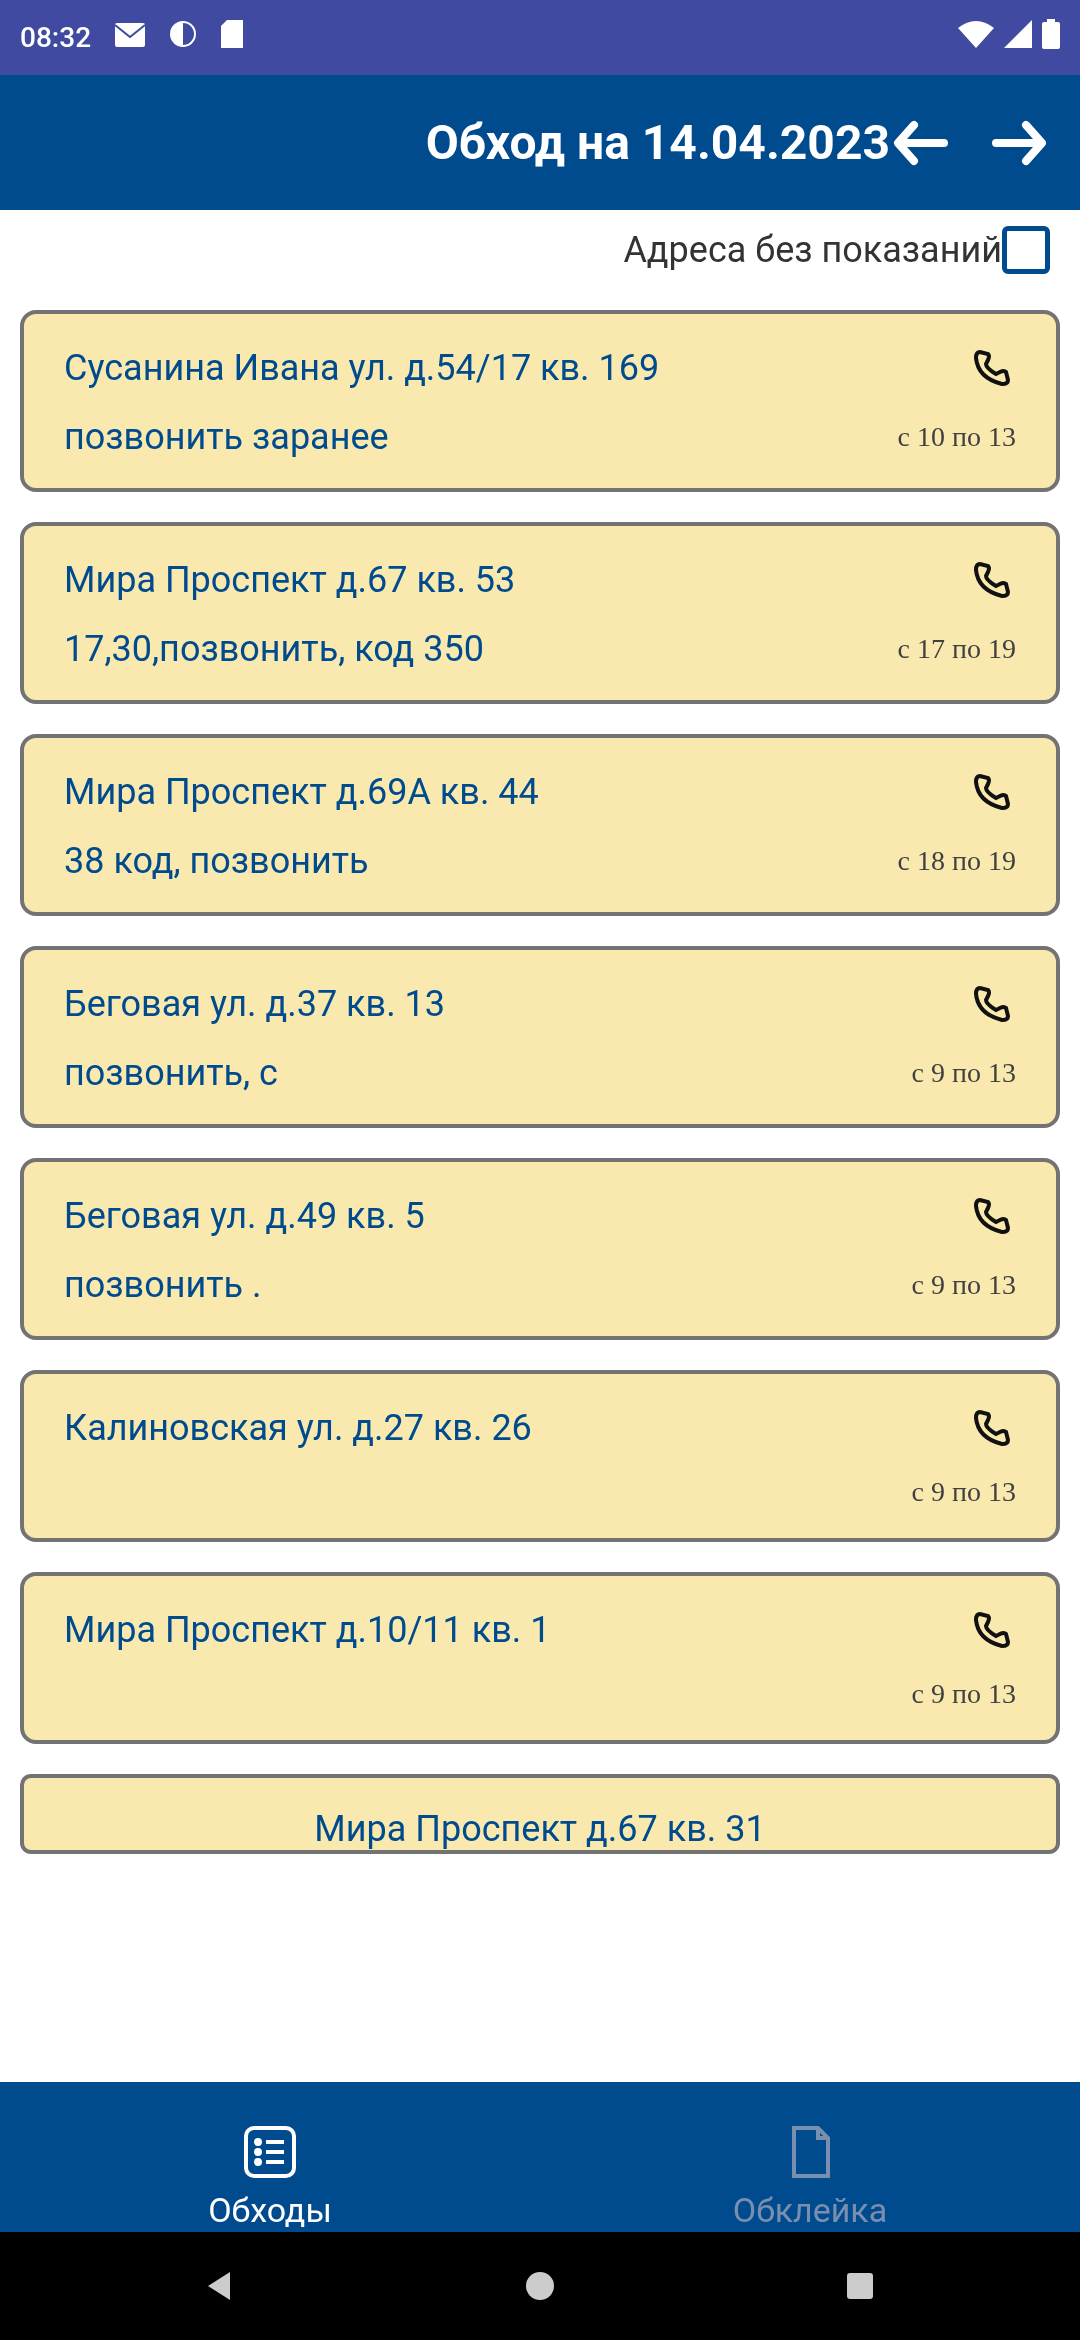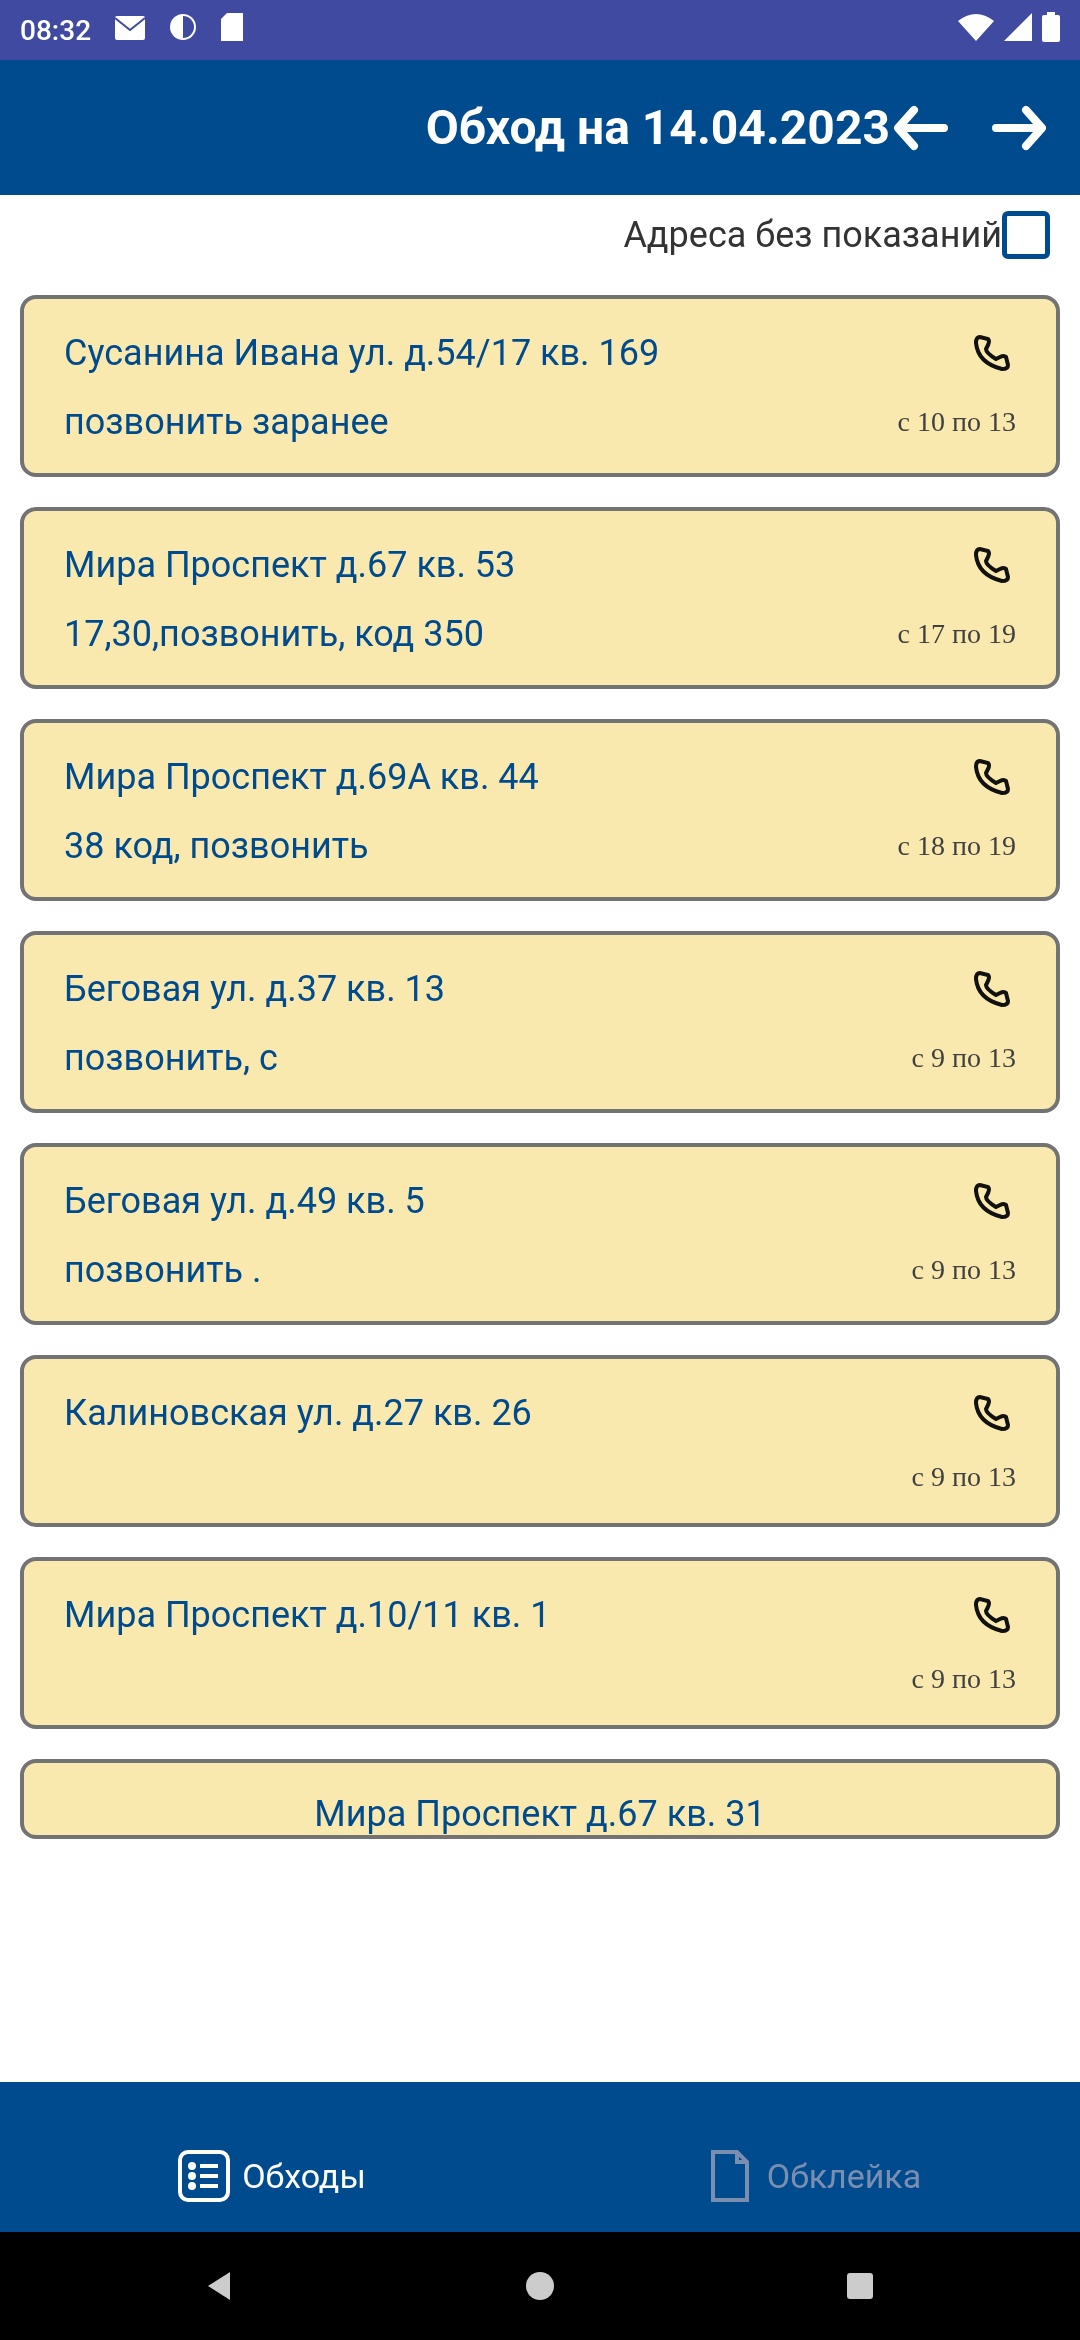--- a/index.html
+++ b/index.html
@@ -10,21 +10,21 @@
     }
     body {
       width: 1080px;
       height: 2340px;
       background: #ffffff;
       display: flex;
       flex-direction: column;
       overflow: hidden;
     }
     .status-bar {
-      height: 60px;
+      height: 75px;
       background: #3f4aa0;
       color: white;
       display: flex;
       align-items: center;
       justify-content: space-between;
       padding: 12px 20px;
       font-size: 28px;
       font-weight: 500;
     }
     .status-left {
@@ -127,21 +127,21 @@
       font-family: Liberation Serif, serif;
     }
     .bottom-nav {
       height: 150px;
       background: #004a8e;
       display: flex;
     }
     .nav-item {
       flex: 1;
       display: flex;
-      flex-direction: row;
+      flex-direction: column;
       align-items: center;
       justify-content: center;
       gap: 8px;
       cursor: pointer;
       color: #7a8fb0;
       margin-top: 38px;
     }
     .nav-item.active {
       color: white;
     }
@@ -166,20 +166,21 @@
       display: flex;
       align-items: center;
       justify-content: center;
     }
     .card-partial {
       overflow: hidden;
       height: 80px;
       padding-top: 30px;
       padding-bottom: 0;
       margin-bottom: 0;
+      border-radius: 11px;
     }
   </style>
 </head>
 <body>
 
 <div class="status-bar">
   <div class="status-left">
     <span>08:32</span>
     <span>
       <svg width="30" height="24" viewBox="0 0 30 24" fill="white">

